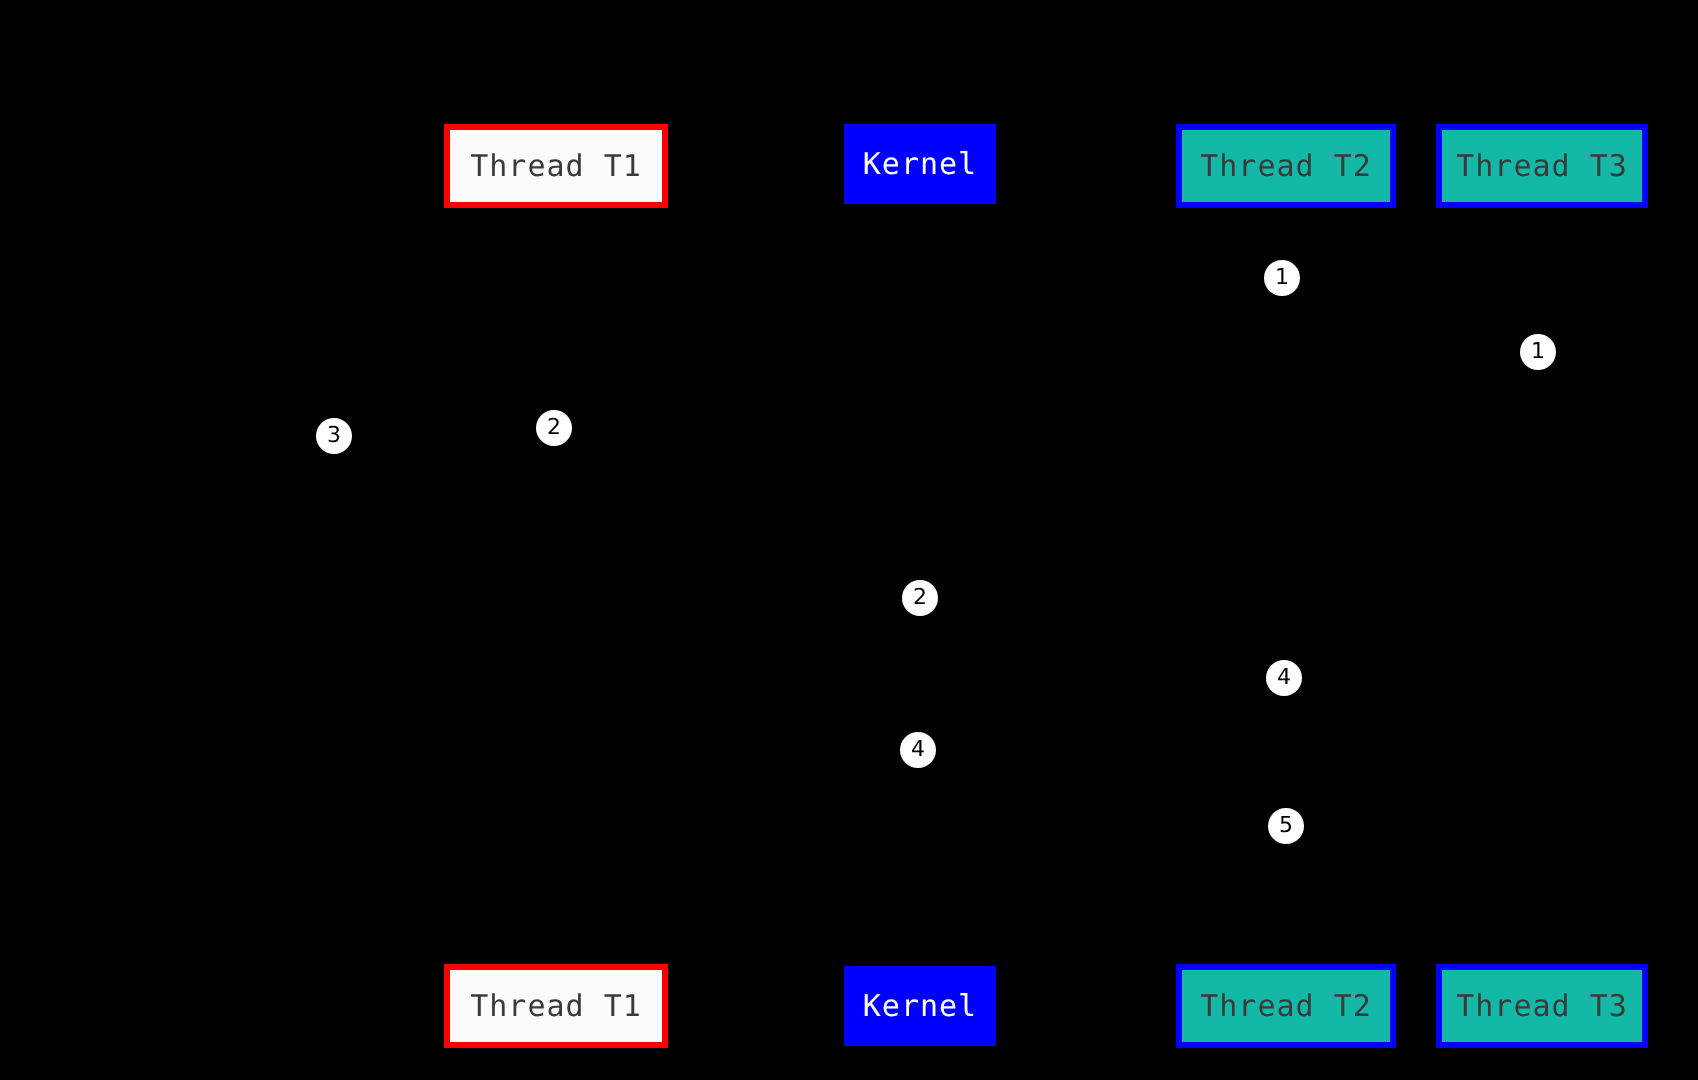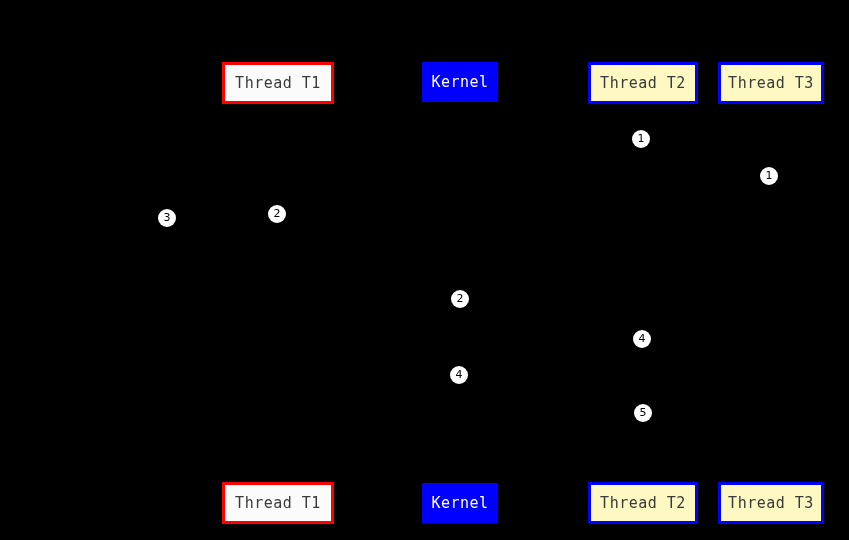--- a/index.html
+++ b/index.html
@@ -36,21 +36,21 @@
     font-size: 15px;
     letter-spacing: 0.5px;
     white-space: nowrap;
   }
   .participant.red {
     background: #fbfbfb;
     border: 3px solid #ff0000;
     color: #3a3a3a;
   }
   .participant.blue-outline {
-    background: #fef9c3;
+    background: #14b8a6;
     border: 3px solid #0000ff;
     color: #3a3a3a;
   }
   .participant.blue-fill {
     background: #0000ff;
     border: 1px solid #0000ff;
     color: #ffffff;
     text-align: right;
   }
   .badge {

